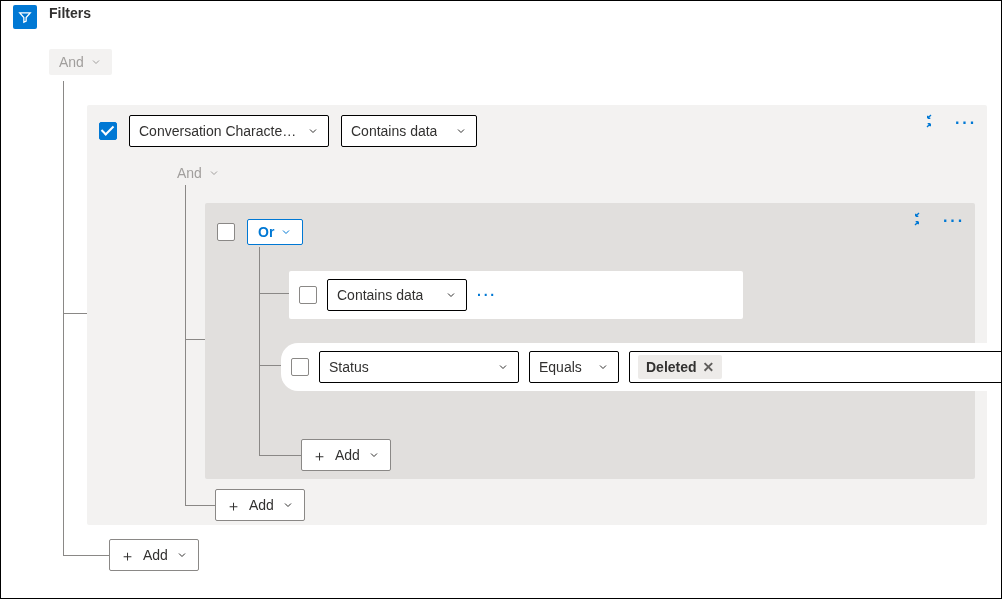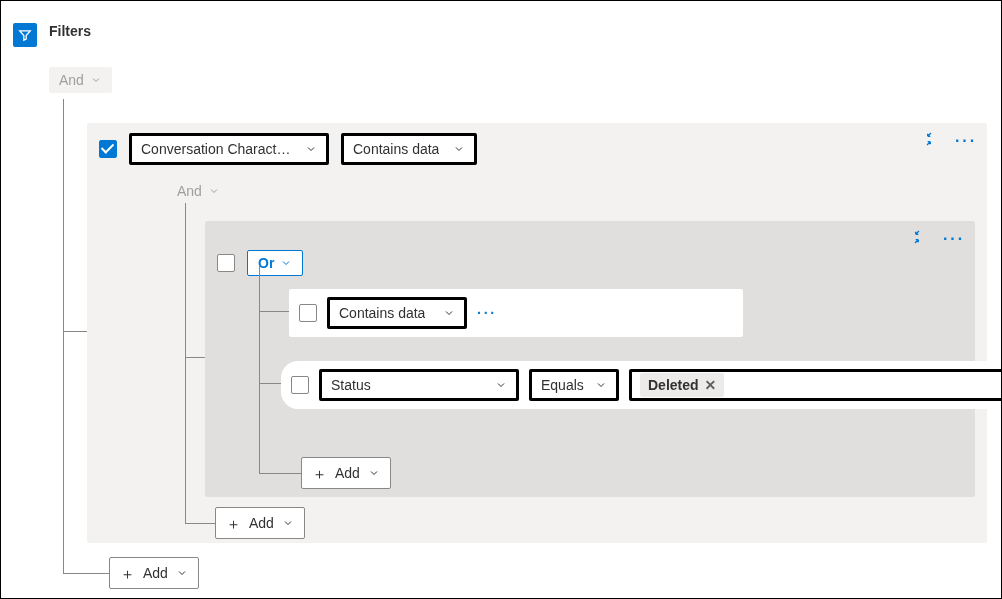--- a/index.html
+++ b/index.html
@@ -1,18 +1,18 @@
 <!DOCTYPE html>
 <html><head>
 <meta charset="utf-8">
 <style>
   * { box-sizing: border-box; }
   html, body { margin: 0; padding: 0; font-family: "Segoe UI", -apple-system, sans-serif; font-size: 14px; color: #323130; background: #fff; }
   .canvas { width: 1002px; height: 599px; border: 1px solid #000; position: relative; overflow: hidden; }
-  .header { display: flex; align-items: flex-start; padding: 22px 12px 4px; gap: 12px; }
+  .header { display: flex; align-items: flex-start; padding: 4px 12px 4px; gap: 12px; }
   .hdr-icon { width: 24px; height: 24px; background: #0078d4; color: #fff; display: flex; align-items: center; justify-content: center; flex: none; border-radius: 2px; }
   .hdr-text { display: flex; flex-direction: column; gap: 2px; }
   .hdr-title { font-weight: 600; font-size: 14px; }
   .hdr-sub { font-size: 13px; color: #605e5c; }
 
   .root-op { margin: 16px 0 4px 48px; }
   .op-pill { display: inline-flex; align-items: center; gap: 6px; padding: 5px 10px; border-radius: 2px; background: #f3f2f1; color: #a19f9d; cursor: pointer; font-size: 14px; }
   .op-pill.active-blue { background: #fff; border: 1px solid #0078d4; color: #0078d4; font-weight: 600; padding: 4px 10px; }
   .op-sub-and { display: inline-flex; align-items: center; gap: 6px; color: #a19f9d; font-size: 14px; cursor: pointer; }
 
@@ -23,21 +23,21 @@
   .node { position: absolute; }
 
   .group-box { background: #f3f2f1; border-radius: 2px; position: relative; }
   .group-inner { background: #e1dfdd; border-radius: 2px; position: relative; }
   .row-white { background: #fff; border-radius: 2px; display: flex; align-items: center; gap: 10px; padding: 8px 10px; }
 
   .chk { width: 18px; height: 18px; border: 1px solid #8a8886; border-radius: 2px; background: #fff; flex: none; cursor: pointer; position: relative; }
   .chk.checked { background: #0078d4; border-color: #0078d4; }
   .chk.checked::after { content: ""; position: absolute; left: 4px; top: 0px; width: 5px; height: 10px; border: solid #fff; border-width: 0 2px 2px 0; transform: rotate(45deg); }
 
-  .sel { display: inline-flex; align-items: center; justify-content: space-between; gap: 8px; border: 3px solid #000000; background: #fff; border-radius: 2px; padding: 6px 9px; cursor: pointer; height: 32px; }
+  .sel { display: inline-flex; align-items: center; justify-content: space-between; gap: 8px; border: 1px solid #000000; background: #fff; border-radius: 2px; padding: 6px 9px; cursor: pointer; height: 32px; }
   .sel .txt { white-space: nowrap; overflow: hidden; text-overflow: ellipsis; }
   .chev { flex: none; }
   .chev svg { display: block; }
 
   .addbtn { display: inline-flex; align-items: center; gap: 8px; border: 1px solid #8a8886; background: #fff; border-radius: 2px; padding: 6px 10px; cursor: pointer; height: 32px; }
   .addbtn .plus { font-size: 15px; line-height: 1; }
 
   .group-actions { position: absolute; top: 8px; right: 10px; display: flex; align-items: center; gap: 18px; }
   .collapse-icn { color: #0078d4; cursor: pointer; }
   .dots { color: #0078d4; cursor: pointer; letter-spacing: 2px; font-weight: bold; font-size: 16px; }
@@ -136,21 +136,21 @@
         <div class="group-actions">
           <span class="collapse-icn">
             <svg class="collapse" viewBox="0 0 24 24" fill="none" stroke="currentColor" stroke-width="2">
                 <path d="M15 3l-5 5M10 8V4M10 8h4"></path>
                 <path d="M9 21l5-5M14 16v4M14 16h-4"></path>
               </svg>
           </span>
           <span class="dots">···</span>
         </div>
 
-        <div style="position:absolute; left:12px; top:29px; display:flex; align-items:center; gap:12px;justify-content:flex-end;">
+        <div style="position:absolute; left:12px; top:16px; display:flex; align-items:center; gap:12px;justify-content:flex-end;">
           <div class="chk"></div>
           <div class="op-pill active-blue">
             <span>Or</span>
             <span class="chev">
                 <svg class="chev-d" viewBox="0 0 24 24" fill="none" stroke="#0078d4" stroke-width="2">
                   <path d="M6 9l6 6 6-6"></path>
                 </svg>
               </span>
           </div>
         </div>

